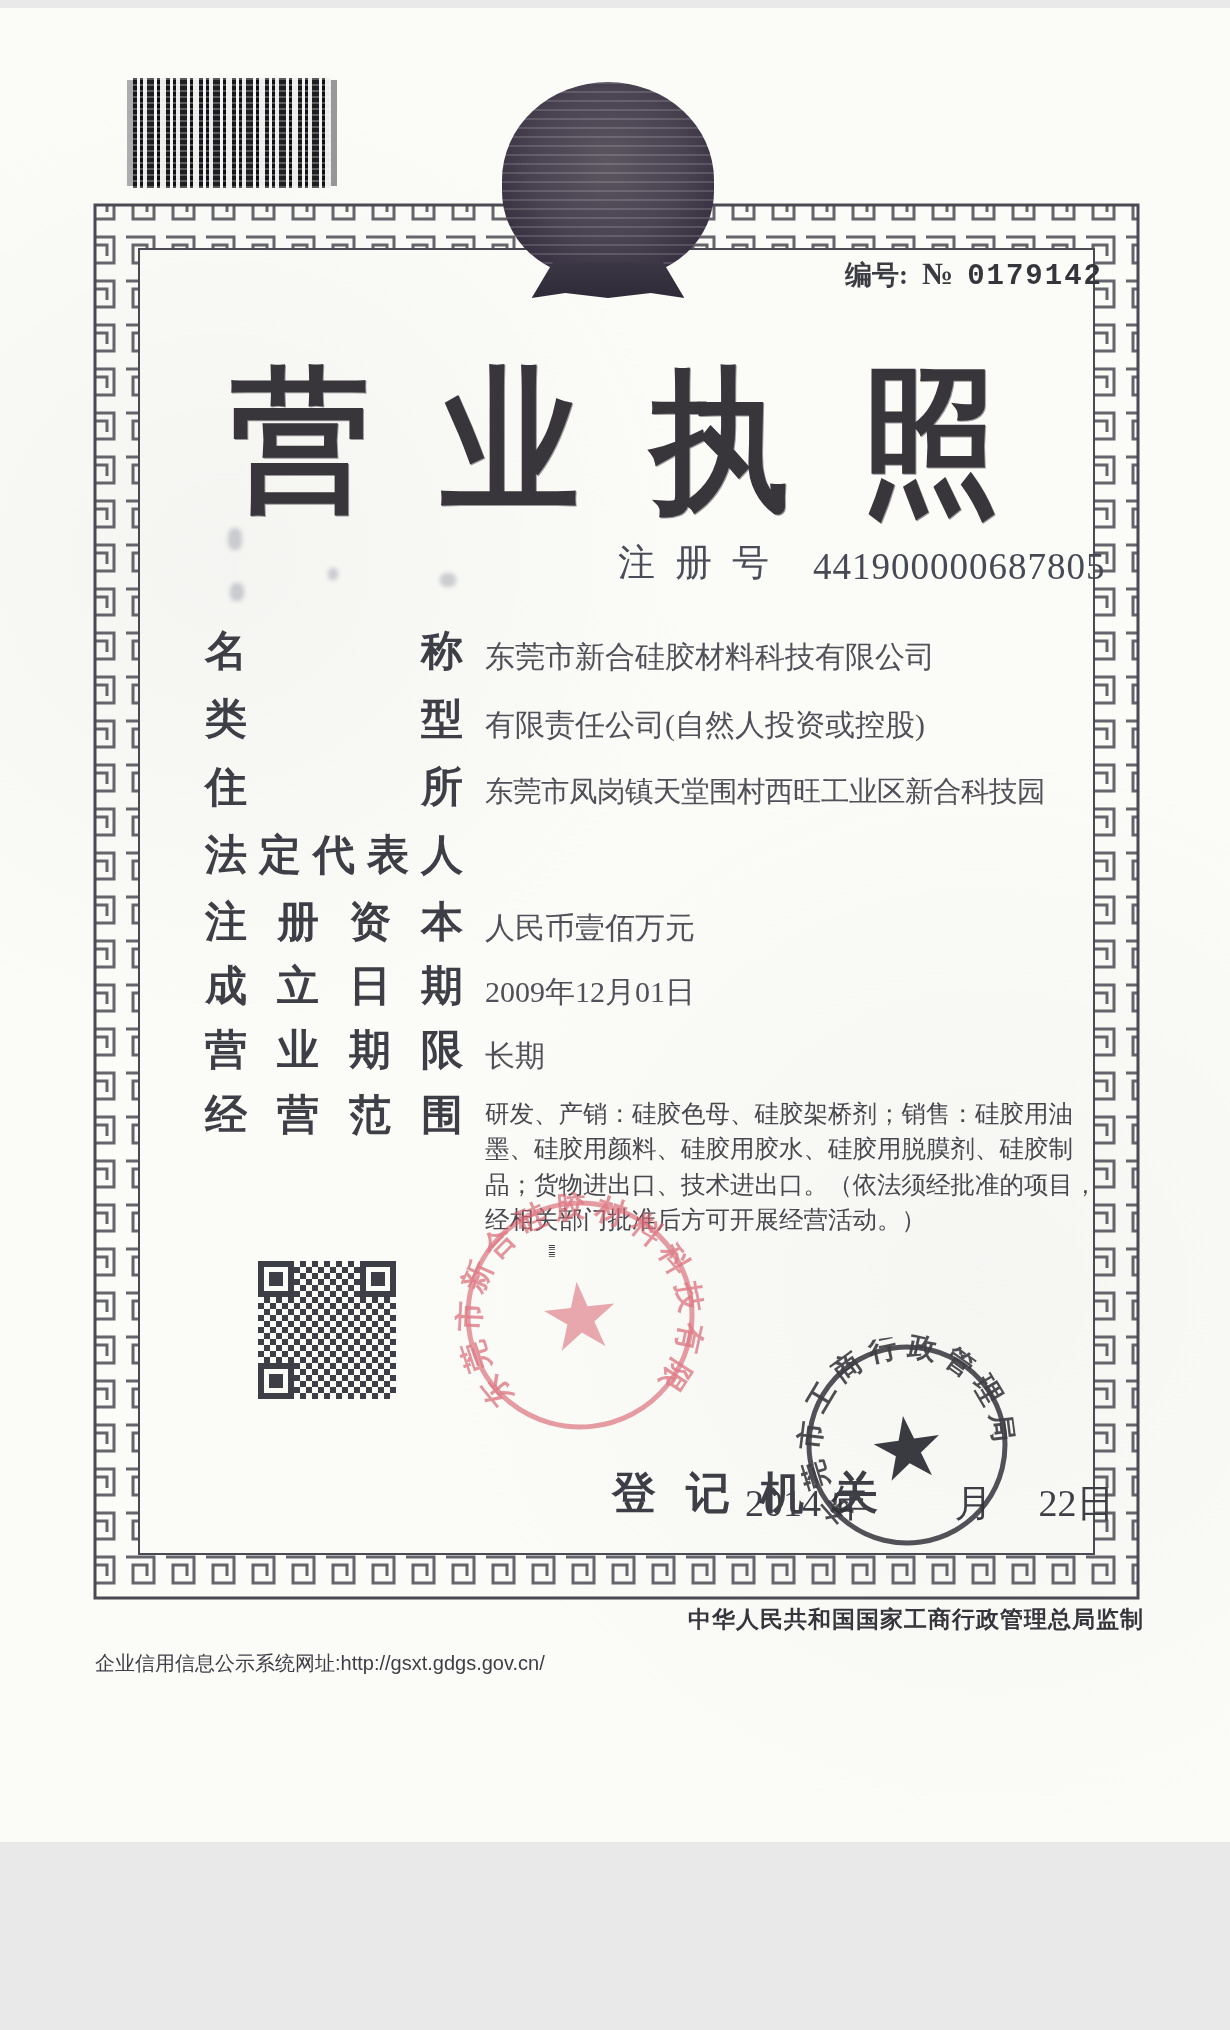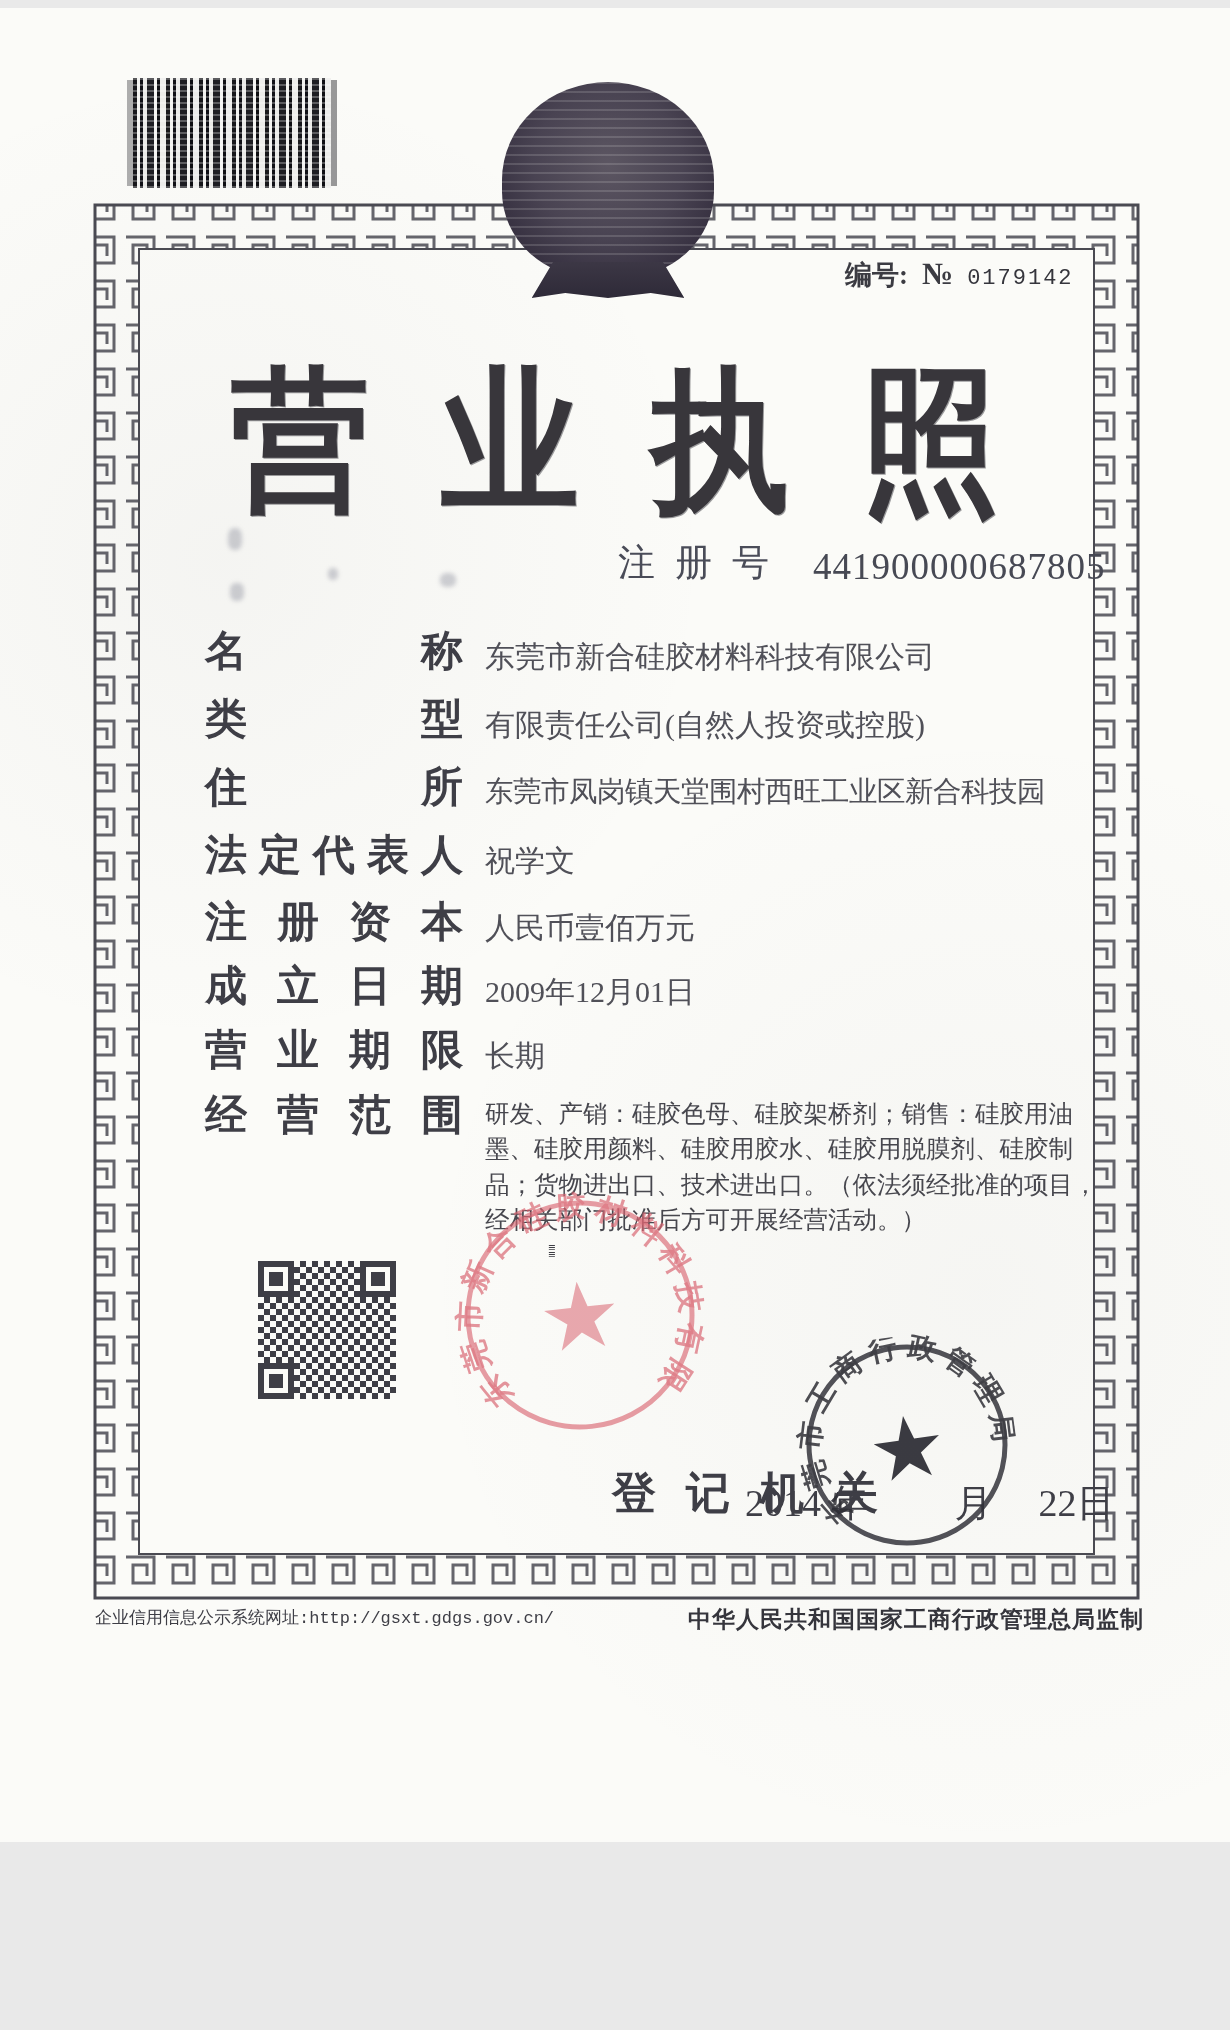--- a/index.html
+++ b/index.html
@@ -40,21 +40,21 @@
 
   .smudge { position:absolute; background:rgba(90,95,115,0.28); filter:blur(2px); border-radius:40%; z-index:2; }
 
   
   .serial {
     position:absolute; left:845px; top:248px; z-index:4;
     color:#3b3b42; display:flex; align-items:baseline; gap:14px;
   }
   .serial .s-label { font-size:27px; font-weight:bold; }
   .serial .s-no { font-size:31px; font-weight:bold; }
-  .serial .s-num { font-size:22px; font-family:"Liberation Mono","DejaVu Sans Mono",monospace; letter-spacing:2px; color:#35353c; }
+  .serial .s-num { font-size:29px; font-family:"Liberation Mono","DejaVu Sans Mono",monospace; letter-spacing:2px; color:#35353c;font-weight:bold; }
 
   .title {
     position:absolute; left:0; top:330px; width:100%; text-align:center; z-index:4;
     font-size:138px; font-weight:bold; color:#38363b; letter-spacing:72px;
     text-indent:72px; text-shadow:1px 1px 0 rgba(60,60,65,0.5);
     transform:scaleY(1.12); transform-origin:top;
   }
 
   .regno { position:absolute; left:618px; top:530px; z-index:4; display:flex; align-items:flex-end; }
   .regno .r-label { font-size:37px; color:#4a4c58; letter-spacing:20px; }
@@ -90,22 +90,22 @@
   .stamp-black { left:798px; top:1328px; transform:rotate(-8deg); opacity:0.92; }
 
   .registry { position:absolute; left:612px; top:1456px; z-index:5;
     font-size:44px; font-weight:bold; color:#3e3e46; letter-spacing:30px; }
   .date { position:absolute; left:745px; top:1470px; z-index:5;
     font-size:38px; color:#3e3e46; display:flex; align-items:center; }
   .date .d-month { margin-left:86px; }
   .date .d-day { margin-left:46px; }
 
   
-  .footer-left { position:absolute; left:95px; top:1598px; z-index:4;
-    font-size:17px; color:#3e3e46; font-family:Liberation Mono, monospace; }
+  .footer-left { position:absolute; left:95px; top:1642px; z-index:4;
+    font-size:20px; color:#3e3e46; font-family:Liberation Sans, sans-serif; }
   .footer-right { position:absolute; left:688px; top:1596px; z-index:4;
     font-size:23px; color:#35353c; font-weight:bold; letter-spacing:1px; }
 </style>
 </head>
 <body>
 
 <div class="page">
 
   <svg class="frame" width="1230" height="2030" aria-hidden="true">
     <defs>
@@ -161,21 +161,20 @@
     <span class="val small">东莞市凤岗镇天堂围村西旺工业区新合科技园</span>
   </div>
   <div class="row" style="top:826px">
     <span class="lbl">
         <span>法</span>
         <span>定</span>
         <span>代</span>
         <span>表</span>
         <span>人</span>
       </span>
-    <span class="val">祝学文</span>
   </div>
   <div class="row" style="top:893px">
     <span class="lbl">
         <span>注</span>
         <span>册</span>
         <span>资</span>
         <span>本</span>
       </span>
     <span class="val">人民币壹佰万元</span>
   </div>

